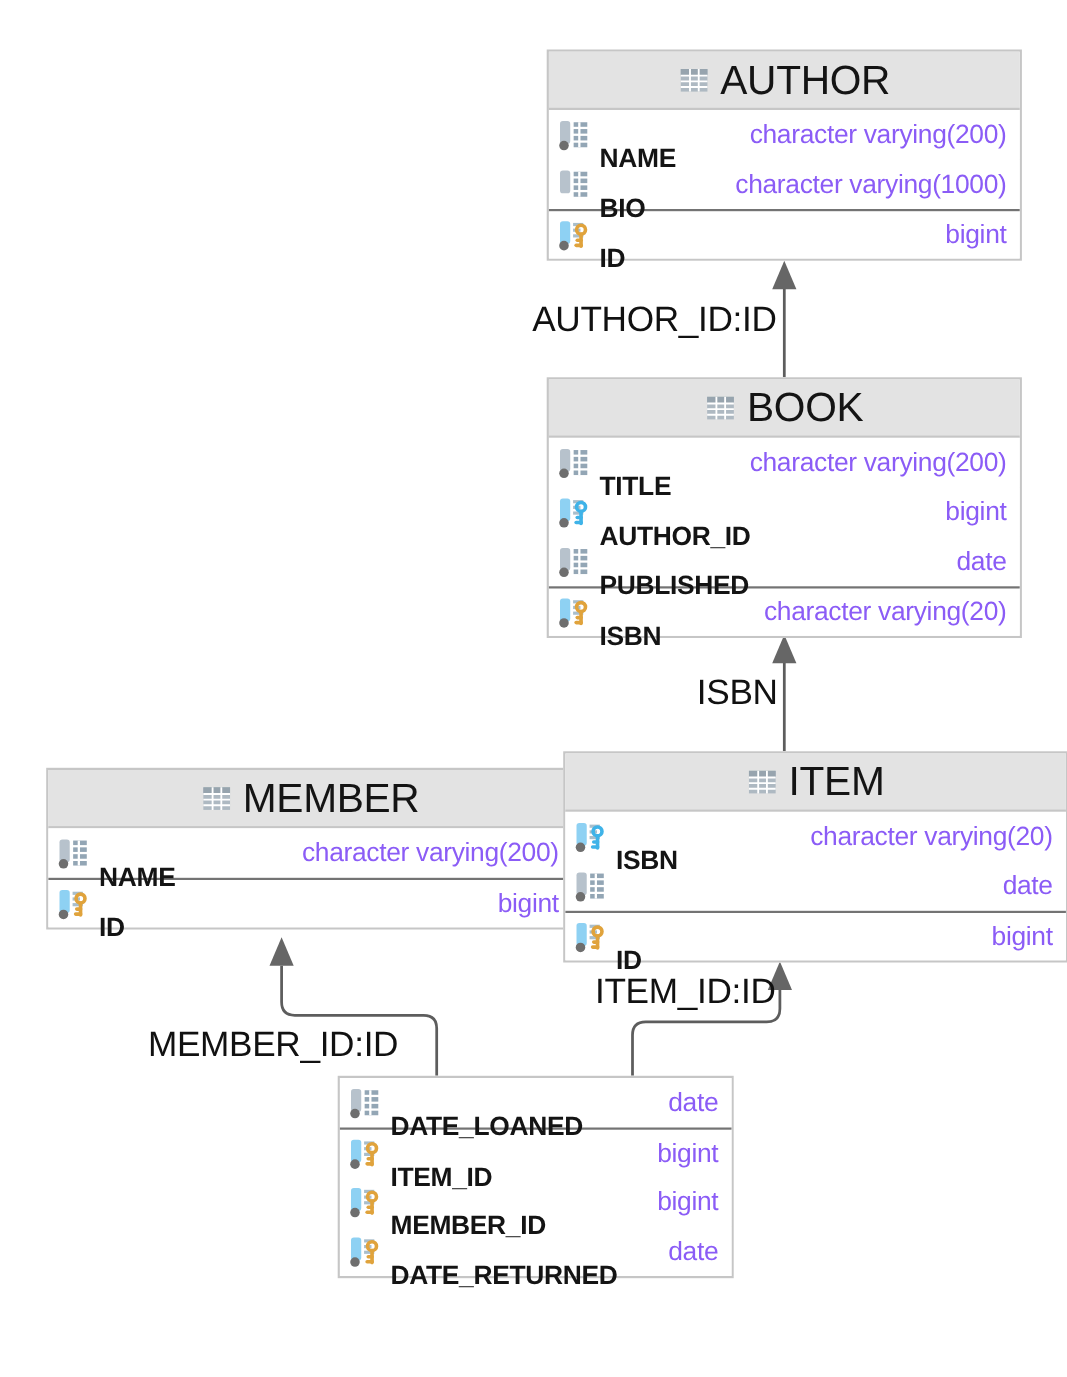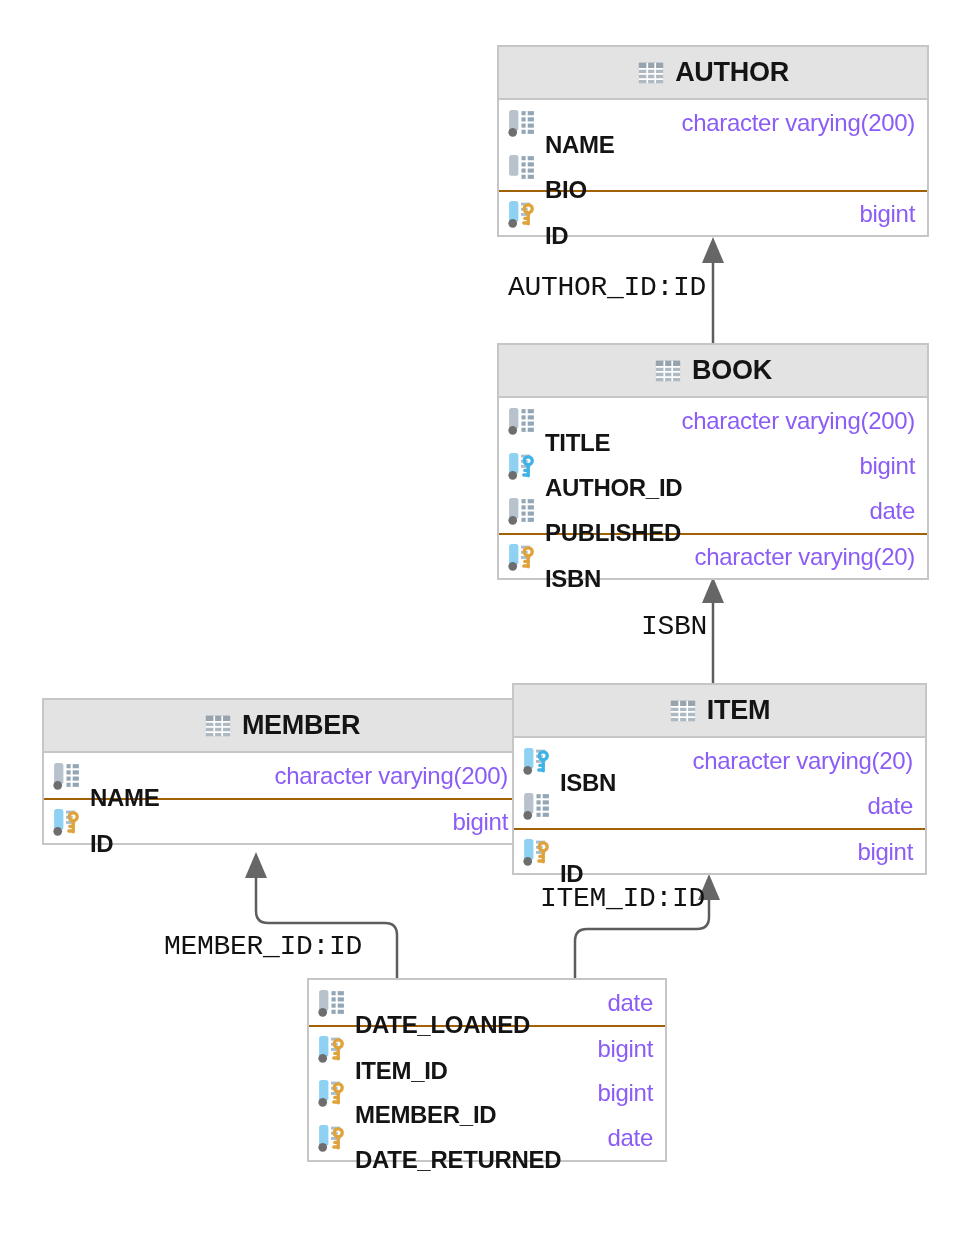--- a/index.html
+++ b/index.html
@@ -11,51 +11,51 @@
   .dbtable{
     position:absolute;background:#ffffff;border:2px solid #c6c6c6;
     box-sizing:border-box;
   }
   .thead{
     height:53px;background:#e3e3e3;border-bottom:2px solid #c6c6c6;
     display:flex;align-items:center;justify-content:center;gap:10px;
     box-sizing:border-box;
   }
   .tname{
-    font-size:27px;font-weight:bold;color:#141414;letter-spacing:-0.3px;
+    font-size:37px;font-weight:normal;color:#141414;letter-spacing:-0.3px;
   }
   .trow{
     height:45px;display:flex;align-items:center;
     padding:0 12px 0 7px;box-sizing:border-box;background:#ffffff;
   }
-  .trow.sep-top{border-top:2px solid #a16207;height:45px;}
+  .trow.sep-top{border-top:2px solid #737373;height:45px;}
   .cicon{width:31px;height:31px;flex:0 0 31px;display:flex;align-items:center;}
   .cicon svg{width:31px;height:31px;display:block;}
   .ticon svg{width:28px;height:28px;display:block;}
   .cname{
     font-size:24px;font-weight:bold;color:#141414;margin-left:8px;
     letter-spacing:-0.3px;white-space:nowrap;margin-top:44px;
   }
   .ctype{
     font-size:24px;color:#8b5cf6;margin-left:auto;padding-left:14px;
     letter-spacing:-0.3px;white-space:nowrap;
   }
   
   #t-author{left:497px;top:45px;width:432px;}
   #t-book{left:497px;top:343px;width:432px;}
   #t-member{left:42px;top:698px;width:480px;}
-  #t-item{left:512px;top:683px;width:415px;}
+  #t-item{left:512px;top:683px;width:459px;}
   #t-loan{left:307px;top:978px;width:360px;}
   
   #edges{position:absolute;left:0;top:0;width:970px;height:1252px;}
   .edge{stroke:#5d5d5d;stroke-width:2.5;fill:none;}
   .arrow{fill:#666666;stroke:none;}
   .rel-label{
-    position:absolute;font-size:28px;color:#111111;letter-spacing:-0.3px;
-    white-space:nowrap;text-align:center;font-family:Liberation Mono, monospace;
+    position:absolute;font-size:32px;color:#111111;letter-spacing:-0.3px;
+    white-space:nowrap;text-align:center;
   }
   #lbl-author{right:264px;top:272px;}
   #lbl-isbn{right:263px;top:611px;}
   #lbl-member{right:608px;top:931px;}
   #lbl-item{right:265px;top:883px;}
   .hidden-defs{position:absolute;width:0;height:0;overflow:hidden;}
 </style>
 </head>
 <body>
 
@@ -167,20 +167,21 @@
       <span class="cname">NAME</span>
       <span class="ctype">character varying(200)</span>
     </div>
     <div class="trow">
       <span class="cicon">
           <svg viewBox="0 0 30 30">
             <use href="#sym-col-null"></use>
           </svg>
         </span>
       <span class="cname">BIO</span>
+      <span class="ctype">character varying(1000)</span>
     </div>
     <div class="trow sep-top">
       <span class="cicon">
           <svg viewBox="0 0 30 30">
             <use href="#sym-key-gold"></use>
           </svg>
         </span>
       <span class="cname">ID</span>
       <span class="ctype">bigint</span>
     </div>

